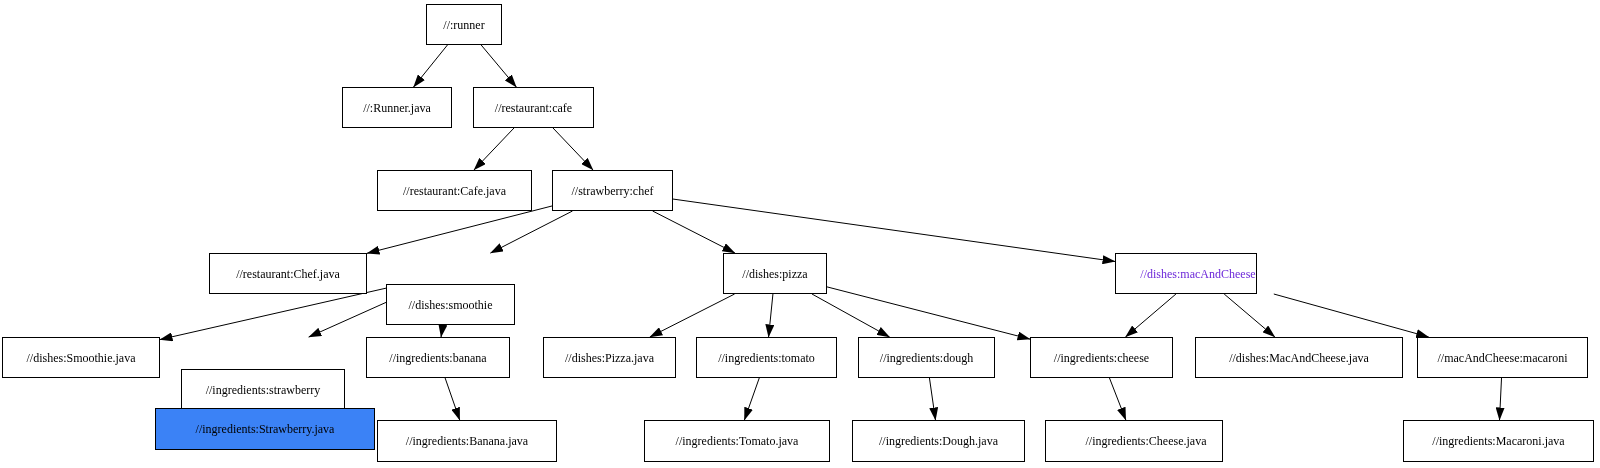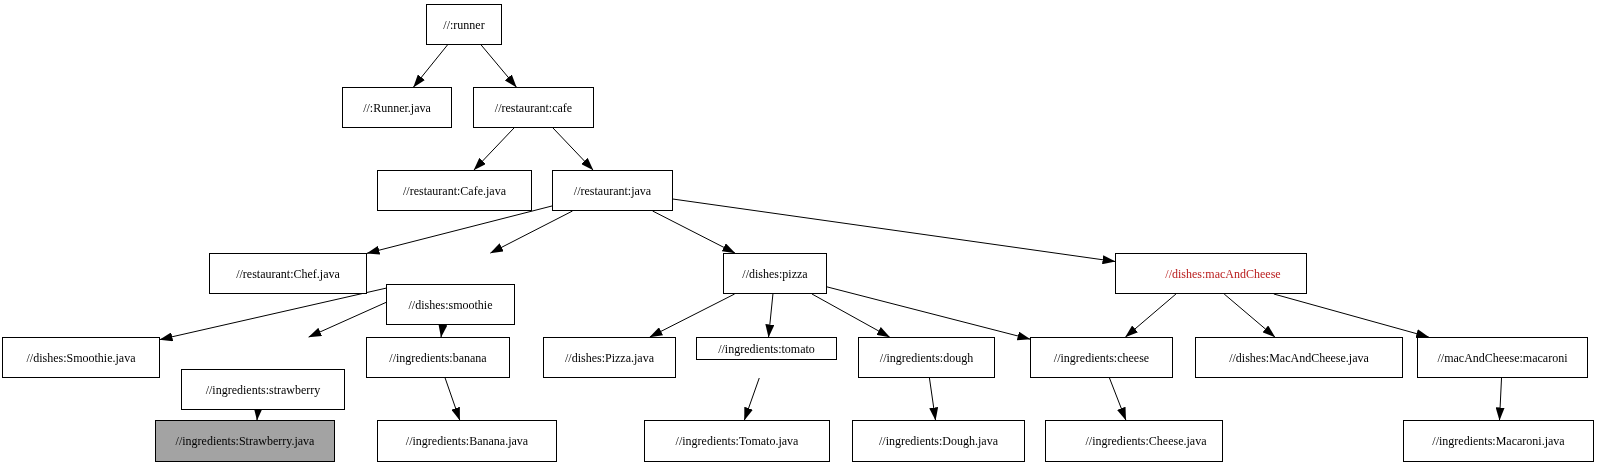--- a/index.html
+++ b/index.html
@@ -84,34 +84,34 @@
         <line x1="1224.1607142857142" y1="294" x2="1274.8392857142858" y2="337" stroke="#000000" stroke-width="1" marker-end="url(#arrowhead)"></line>
         <line x1="1273.8244047619048" y1="294" x2="1428.6755952380952" y2="337" stroke="#000000" stroke-width="1" marker-end="url(#arrowhead)"></line>
         <line x1="1501.5179640718563" y1="378" x2="1499.505988023952" y2="420" stroke="#000000" stroke-width="1" marker-end="url(#arrowhead)"></line>
       </g>
   </svg>
   <div class="node-layer" id="node-layer">
       <div class="node" style="left: 426px; top: 4px; width: 76px; height: 41px; border-color: rgb(0, 0, 0); background: rgb(255, 255, 255); color: rgb(0, 0, 0);">//:runner</div>
       <div class="node" style="left: 342px; top: 87px; width: 110px; height: 41px; border-color: rgb(0, 0, 0); background: rgb(255, 255, 255); color: rgb(0, 0, 0);">//:Runner.java</div>
       <div class="node" style="left: 473px; top: 87px; width: 121px; height: 41px; border-color: rgb(0, 0, 0); background: rgb(255, 255, 255); color: rgb(0, 0, 0);">//restaurant:cafe</div>
       <div class="node" style="left: 377px; top: 170px; width: 155px; height: 41px; border-color: rgb(0, 0, 0); background: rgb(255, 255, 255); color: rgb(0, 0, 0);">//restaurant:Cafe.java</div>
-      <div class="node" style="left: 552px; top: 170px; width: 121px; height: 41px; border-color: rgb(0, 0, 0); background: rgb(255, 255, 255); color: rgb(0, 0, 0);">//restaurant:java</div>
+      <div class="node" style="left: 552px; top: 170px; width: 121px; height: 41px; border-color: rgb(0, 0, 0); background: rgb(255, 255, 255); color: rgb(0, 0, 0);">//strawberry:chef</div>
       <div class="node" style="left: 209px; top: 253px; width: 158px; height: 41px; border-color: rgb(0, 0, 0); background: rgb(255, 255, 255); color: rgb(0, 0, 0);">//restaurant:Chef.java</div>
       <div class="node" style="left: 386px; top: 253px; width: 129px; height: 41px; border-color: rgb(0, 0, 0); background: rgb(255, 255, 255); color: rgb(0, 0, 0); margin-top: 31px;">//dishes:smoothie</div>
       <div class="node" style="left: 723px; top: 253px; width: 104px; height: 41px; border-color: rgb(0, 0, 0); background: rgb(255, 255, 255); color: rgb(0, 0, 0);">//dishes:pizza</div>
-      <div class="node" style="left: 1115px; top: 253px; width: 192px; height: 41px; border-color: rgb(0, 0, 0); background: rgb(255, 255, 255); color: #b91c1c; padding-left: 24px;">//dishes:macAndCheese</div>
+      <div class="node" style="left: 1115px; top: 253px; width: 142px; height: 41px; border-color: rgb(0, 0, 0); background: rgb(255, 255, 255); color: #6d28d9; padding-left: 24px;">//dishes:macAndCheese</div>
       <div class="node" style="left: 2px; top: 337px; width: 158px; height: 41px; border-color: rgb(0, 0, 0); background: rgb(255, 255, 255); color: rgb(0, 0, 0);">//dishes:Smoothie.java</div>
       <div class="node" style="left: 181px; top: 337px; width: 164px; height: 41px; border-color: rgb(0, 0, 0); background: rgb(255, 255, 255); color: rgb(0, 0, 0); margin-top: 32px;">//ingredients:strawberry</div>
       <div class="node" style="left: 366px; top: 337px; width: 144px; height: 41px; border-color: rgb(0, 0, 0); background: rgb(255, 255, 255); color: rgb(0, 0, 0);">//ingredients:banana</div>
       <div class="node" style="left: 543px; top: 337px; width: 133px; height: 41px; border-color: rgb(0, 0, 0); background: rgb(255, 255, 255); color: rgb(0, 0, 0);">//dishes:Pizza.java</div>
-      <div class="node" style="left: 696px; top: 337px; width: 141px; height: 23px; border-color: rgb(0, 0, 0); background: rgb(255, 255, 255); color: rgb(0, 0, 0);">//ingredients:tomato</div>
+      <div class="node" style="left: 696px; top: 337px; width: 141px; height: 41px; border-color: rgb(0, 0, 0); background: rgb(255, 255, 255); color: rgb(0, 0, 0);">//ingredients:tomato</div>
       <div class="node" style="left: 858px; top: 337px; width: 137px; height: 41px; border-color: rgb(0, 0, 0); background: rgb(255, 255, 255); color: rgb(0, 0, 0);">//ingredients:dough</div>
       <div class="node" style="left: 1030px; top: 337px; width: 143px; height: 41px; border-color: rgb(0, 0, 0); background: rgb(255, 255, 255); color: rgb(0, 0, 0);">//ingredients:cheese</div>
       <div class="node" style="left: 1195px; top: 337px; width: 208px; height: 41px; border-color: rgb(0, 0, 0); background: rgb(255, 255, 255); color: rgb(0, 0, 0);">//dishes:MacAndCheese.java</div>
       <div class="node" style="left: 1417px; top: 337px; width: 171px; height: 41px; border-color: rgb(0, 0, 0); background: rgb(255, 255, 255); color: rgb(0, 0, 0);">//macAndCheese:macaroni</div>
-      <div class="node" style="left: 155px; top: 420px; width: 180px; height: 42px; border-color: rgb(0, 0, 0); background: #a3a3a3; color: rgb(0, 0, 0);">//ingredients:Strawberry.java</div>
+      <div class="node" style="left: 155px; top: 408px; width: 220px; height: 42px; border-color: rgb(0, 0, 0); background: #3b82f6; color: rgb(0, 0, 0);">//ingredients:Strawberry.java</div>
       <div class="node" style="left: 377px; top: 420px; width: 180px; height: 42px; border-color: rgb(0, 0, 0); background: rgb(255, 255, 255); color: rgb(0, 0, 0);">//ingredients:Banana.java</div>
       <div class="node" style="left: 644px; top: 420px; width: 186px; height: 42px; border-color: rgb(0, 0, 0); background: rgb(255, 255, 255); color: rgb(0, 0, 0);">//ingredients:Tomato.java</div>
       <div class="node" style="left: 852px; top: 420px; width: 173px; height: 42px; border-color: rgb(0, 0, 0); background: rgb(255, 255, 255); color: rgb(0, 0, 0);">//ingredients:Dough.java</div>
       <div class="node" style="left: 1045px; top: 420px; width: 178px; height: 42px; border-color: rgb(0, 0, 0); background: rgb(255, 255, 255); color: rgb(0, 0, 0); padding-left: 24px;">//ingredients:Cheese.java</div>
       <div class="node" style="left: 1403px; top: 420px; width: 191px; height: 42px; border-color: rgb(0, 0, 0); background: rgb(255, 255, 255); color: rgb(0, 0, 0);">//ingredients:Macaroni.java</div>
     </div>
 </div>
 
 </body></html>

